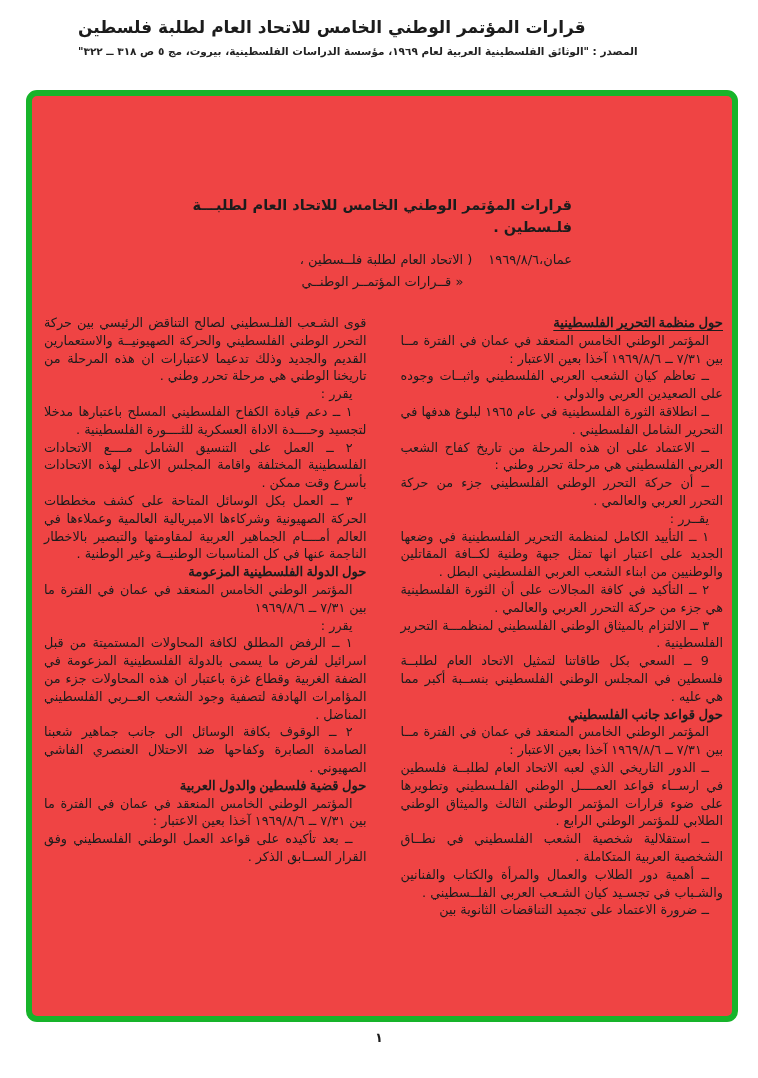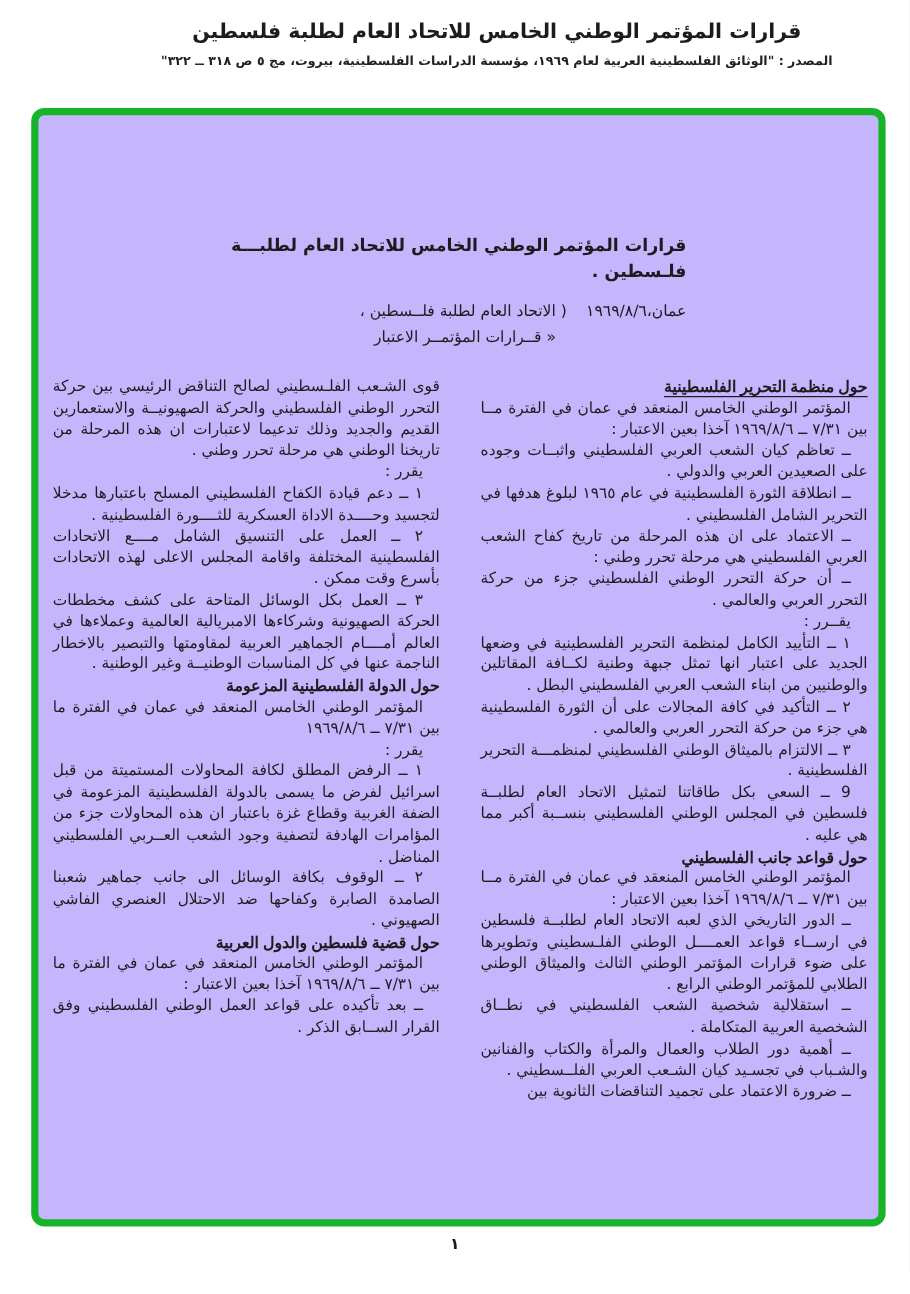--- a/index.html
+++ b/index.html
@@ -10,42 +10,42 @@
     font-family: "DejaVu Sans", "Liberation Sans", sans-serif;
     color: #1c1c1c;
     direction: rtl;
     overflow: hidden;
   }
 
   
   .page-header {
     position: absolute;
     top: 16px; left: 78px; width: 672px;
-    text-align: center;
+    text-align: left;
   }
   .page-header .main-title {
     font-size: 17px;
     font-weight: bold;
     line-height: 1.3;
   }
   .page-header .source-line {
     margin-top: 7px;
     font-size: 10.5px;
     font-weight: bold;
     color: #222;
   }
 
   
   .green-box {
     position: absolute;
     left: 26px; top: 90px;
     width: 712px; height: 932px;
     border: 6px solid #17b42a;
     border-radius: 11px;
-    background: #c4b5fd;
+    background: #ef4444;
   }
 
   .doc-head {
     margin: 98px 160px 0 0;
     width: 382px;
   }
   .doc-title { text-align: right; }
   .doc-title .t-line {
     font-size: 14.5px;
     font-weight: bold;
@@ -113,21 +113,21 @@
 <div class="green-box">
   <div class="doc-head">
     <div class="doc-title">
         <div class="t-line">قرارات المؤتمر الوطني الخامس للاتحاد العام لطلبـــة</div>
         <div class="t-line">فلـسطين .</div>
       </div>
     <div class="citation-row">
       <div class="dateline">عمان،١٩٦٩/٨/٦</div>
       <div class="citation-block">
           <div class="c-line">( الاتحاد العام لطلبة فلــسطين ،</div>
-          <div class="c-line">« قــرارات المؤتمــر الاعتبار</div>
+          <div class="c-line">« قــرارات المؤتمــر الوطنــي</div>
         </div>
     </div>
   </div>
 
   <div class="columns">
     <div class="col">
         <h3 class="heading underline">حول منظمة التحرير الفلسطينية</h3>
         <p class="para">المؤتمر الوطني الخامس المنعقد في عمان في الفترة مــا بين ٧/٣١ ــ ١٩٦٩/٨/٦ آخذا بعين الاعتبار :</p>
         <p class="para">ــ تعاظم كيان الشعب العربي الفلسطيني واثبــات وجوده على الصعيدين العربي والدولي .</p>
         <p class="para">ــ انطلاقة الثورة الفلسطينية في عام ١٩٦٥ لبلوغ هدفها في التحرير الشامل الفلسطيني .</p>

